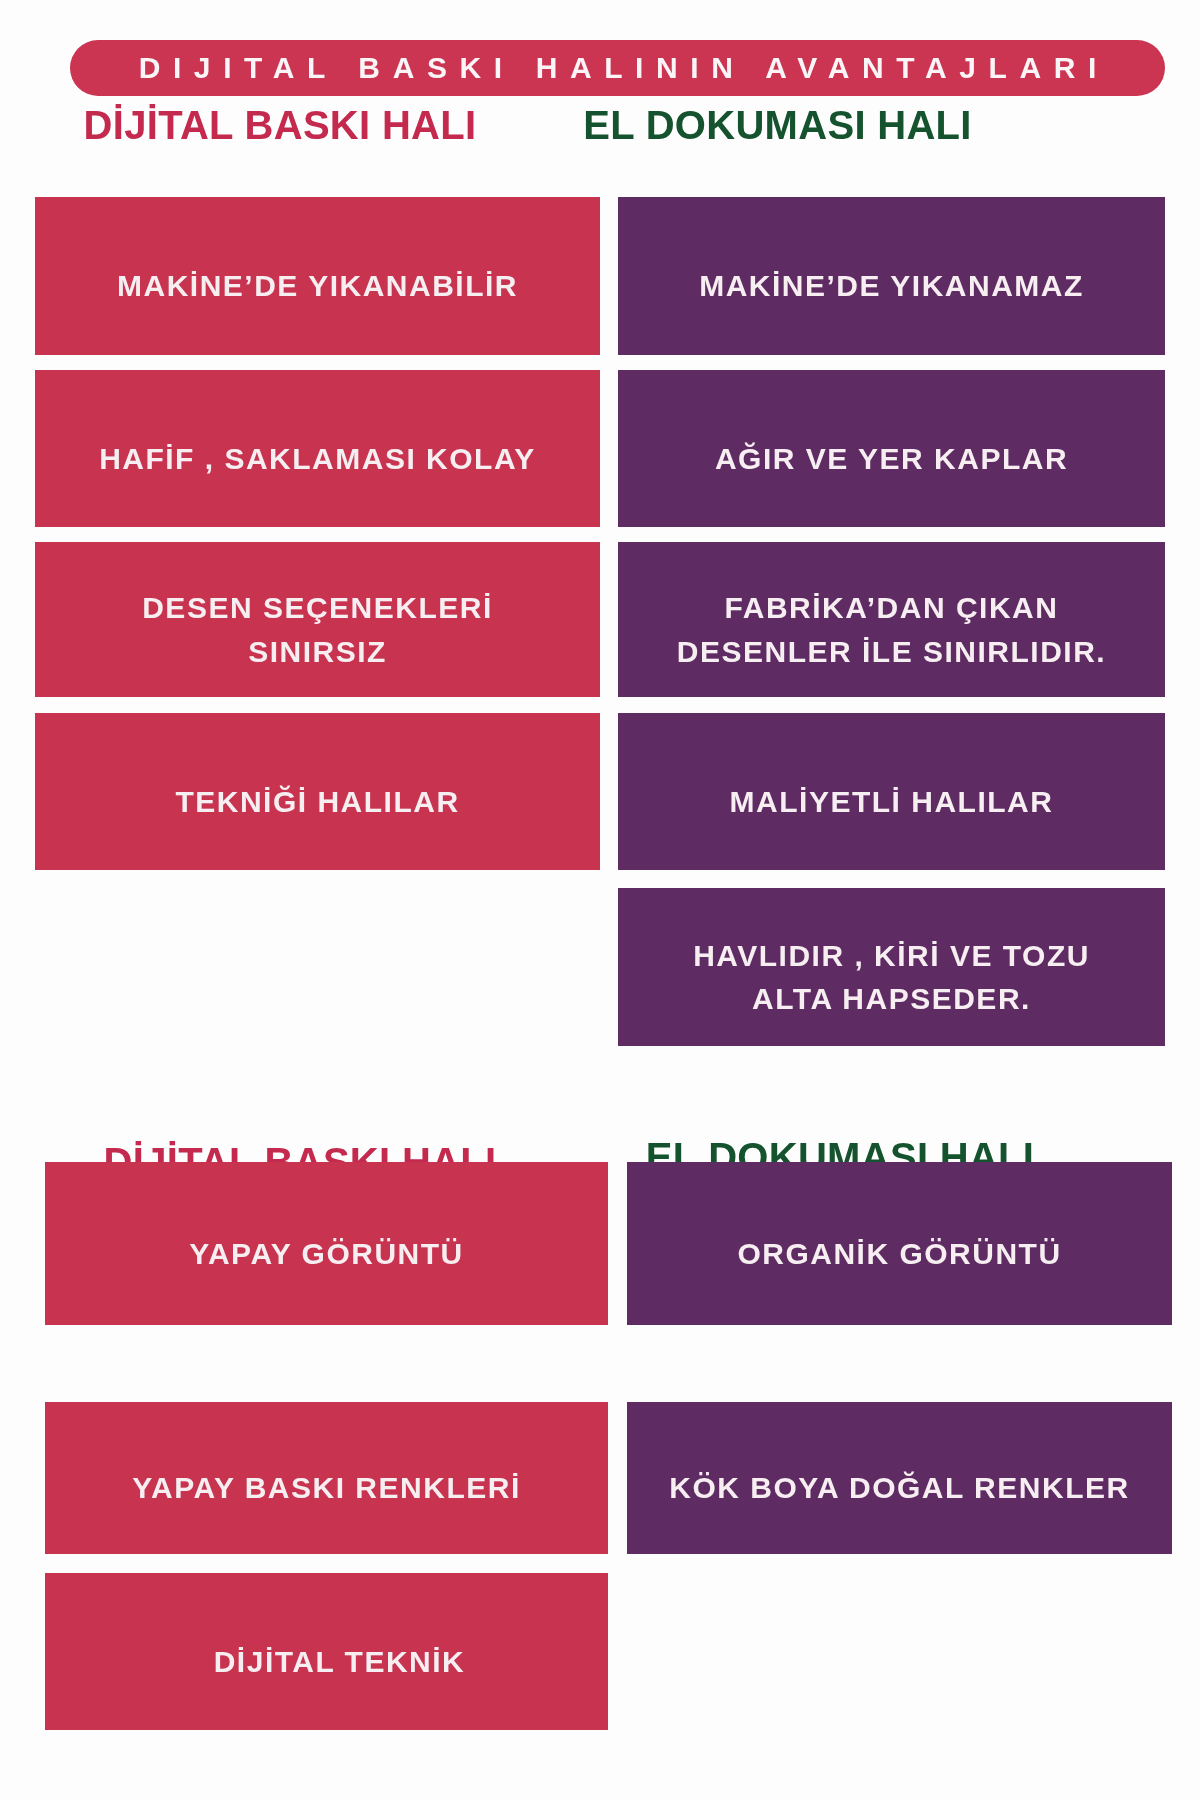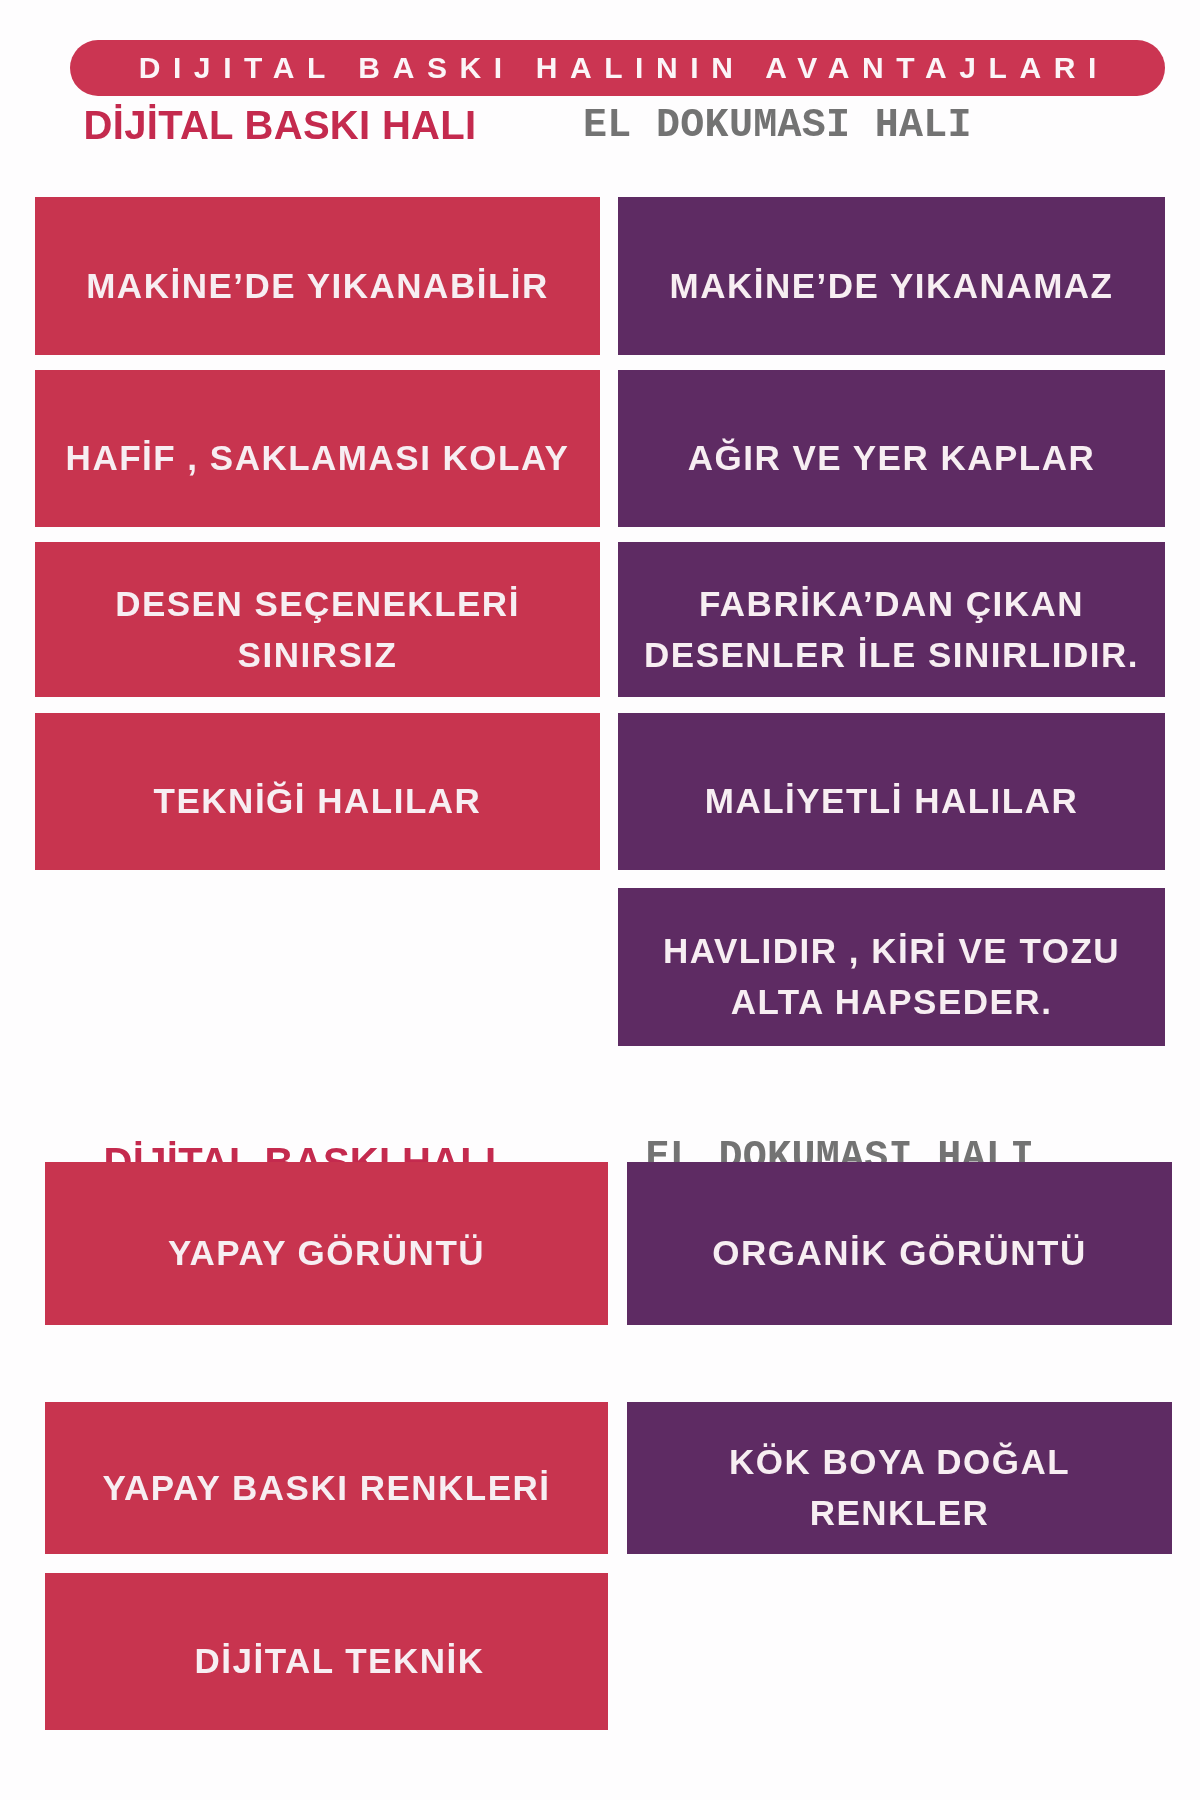--- a/index.html
+++ b/index.html
@@ -12,25 +12,25 @@
     color:#fbf5f8;font-weight:600;font-size:30px;letter-spacing:0.42em;
     border-radius:28px;white-space:nowrap;text-indent:0.42em;
   }
   .banner.red{background:#cb3552;}
   .banner.pur{background:#5d2a62;}
   .hdr{
     position:absolute;font-weight:800;font-size:40px;text-align:center;
     letter-spacing:0.3px;white-space:nowrap;
   }
   .hdr.red{color:#c42a4e;}
-  .hdr.pur{color:#737373;font-family:Liberation Mono, monospace;}
+  .hdr.pur{color:#14532d;}
   .cell{
     position:absolute;display:flex;align-items:center;justify-content:center;
     box-sizing:border-box;padding:20px 12px 0 12px;
-    text-align:center;color:#f7eef2;font-weight:600;font-size:35px;
+    text-align:center;color:#f7eef2;font-weight:600;font-size:30px;
     letter-spacing:1.5px;line-height:1.45;white-space:pre-line;
   }
   .cell.red{background:#c8344f;}
   .cell.pur{background:#5e2b63;}
 
   
   .s1-l{left:35px;width:565px;}
   .s1-r{left:618px;width:547px;}
   .s1-row1{top:197px;height:158px;}
   .s1-row2{top:370px;height:157px;}

